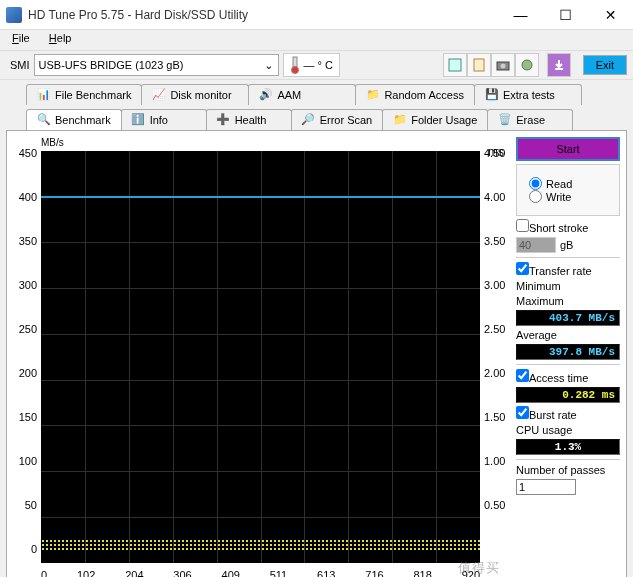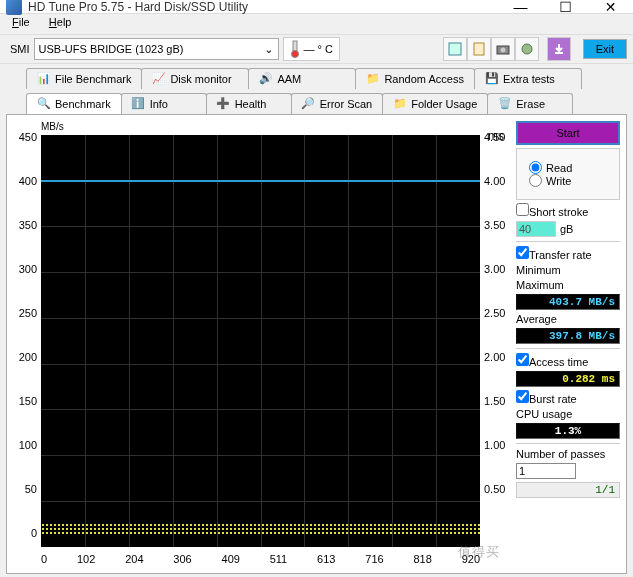--- a/index.html
+++ b/index.html
@@ -1,17 +1,17 @@
 <!DOCTYPE html>
 <html><head>
 <meta charset="utf-8">
 <style>
 * { box-sizing: border-box; margin: 0; padding: 0; font-family: "Segoe UI", Tahoma, sans-serif; font-size: 11px; }
 body { background: #f0f0f0; width: 633px; height: 577px; overflow: hidden; }
-.titlebar { height: 14px; background: #fff; display: flex; align-items: center; border-bottom: 1px solid #ddd; }
+.titlebar { height: 30px; background: #fff; display: flex; align-items: center; border-bottom: 1px solid #ddd; }
 .titlebar .icon { width: 16px; height: 16px; margin: 0 6px; background: linear-gradient(135deg,#4a90d9,#2c5aa0); border-radius: 2px; }
 .titlebar .title { flex: 1; font-size: 12px; color: #333; }
 .titlebar .winbtn { width: 45px; height: 30px; display: flex; align-items: center; justify-content: center; cursor: default; font-size: 14px; }
 .menubar { height: 20px; padding: 2px 4px; background: #f0f0f0; }
 .menubar span { padding: 2px 8px; cursor: default; }
 .menubar span u { text-decoration: underline; }
 .toolbar { height: 30px; display: flex; align-items: center; padding: 2px 6px; border-top: 1px solid #ddd; border-bottom: 1px solid #ddd; background: #f0f0f0; }
 .drive-label { padding: 2px 4px; }
 .drive-select { width: 245px; height: 22px; border: 1px solid #aaa; background: #fff; padding: 2px 4px; display: flex; align-items: center; justify-content: space-between; }
 .temp { margin-left: 4px; border: 1px solid #ccc; padding: 2px 6px; display: flex; align-items: center; gap: 4px; background: #fff; }
@@ -40,21 +40,21 @@
 .plot .dots { position: absolute; left: 0; right: 0; height: 12px; bottom: 3%; background-image: radial-gradient(#e0e040 0.8px, transparent 0.8px); background-size: 4px 4px; }
 .x-ticks { position: absolute; left: 28px; right: 30px; bottom: 2px; display: flex; justify-content: space-between; font-size: 10px; }
 .side { width: 110px; padding-left: 6px; display: flex; flex-direction: column; gap: 3px; }
 .start-btn { border: 2px solid #3b82c4; background: #a21caf; padding: 4px; text-align: center; cursor: default; }
 .panel { border: 1px solid #ccc; padding: 12px; background: #f8f8f8; }
 .panel label { display: flex; align-items: center; gap: 4px; }
 .panel input[type=radio], .panel input[type=checkbox] { margin: 0; }
 .readout { background: #000; color: #0f0; font-family: "Courier New", monospace; font-weight: bold; font-size: 11px; padding: 1px 4px; text-align: right; border: 1px inset #666; }
 .readout.cyan { color: #4cd0ff; }
 .readout.yellow { color: #f0f040; }
-.stroke-input { width: 40px; border: 1px solid #ccc; background: #5eead4; padding: 1px 2px; }
+.stroke-input { width: 40px; border: 1px solid #ccc; background: #a3a3a3; padding: 1px 2px; }
 .pass-input { width: 60px; border: 1px solid #888; padding: 1px 2px; }
 .pass-count { text-align: right; font-family: "Courier New"; color: #060; background: #eee; border: 1px solid #ccc; padding: 1px 4px; }
 .divider { height: 1px; background: #ccc; margin: 1px 0; }
 .watermark { position: absolute; right: 10px; bottom: 6px; font-size: 13px; color: rgba(120,120,120,0.55); font-family: "Microsoft YaHei",sans-serif; letter-spacing: 1px; pointer-events: none; }
 </style>
 </head>
 <body>
 
 <div class="titlebar">
   <div class="icon"></div>
@@ -255,15 +255,14 @@
     <label><input type="checkbox" checked="" style=""><span>Access time</span></label>
     <div class="readout yellow">0.282 ms</div>
     <label><input type="checkbox" checked="" style=""><span>Burst rate</span></label>
     <div>CPU usage</div>
     <div class="readout" style="color:#fff;text-align:center">1.3%</div>
     <div class="divider"></div>
     <div>Number of passes</div>
     <div style="display:flex;gap:4px">
       <input class="pass-input" value="1" style="">
     </div>
-    <div class="pass-count">1/1</div>
   </div>
 </div>
 
 </body></html>

